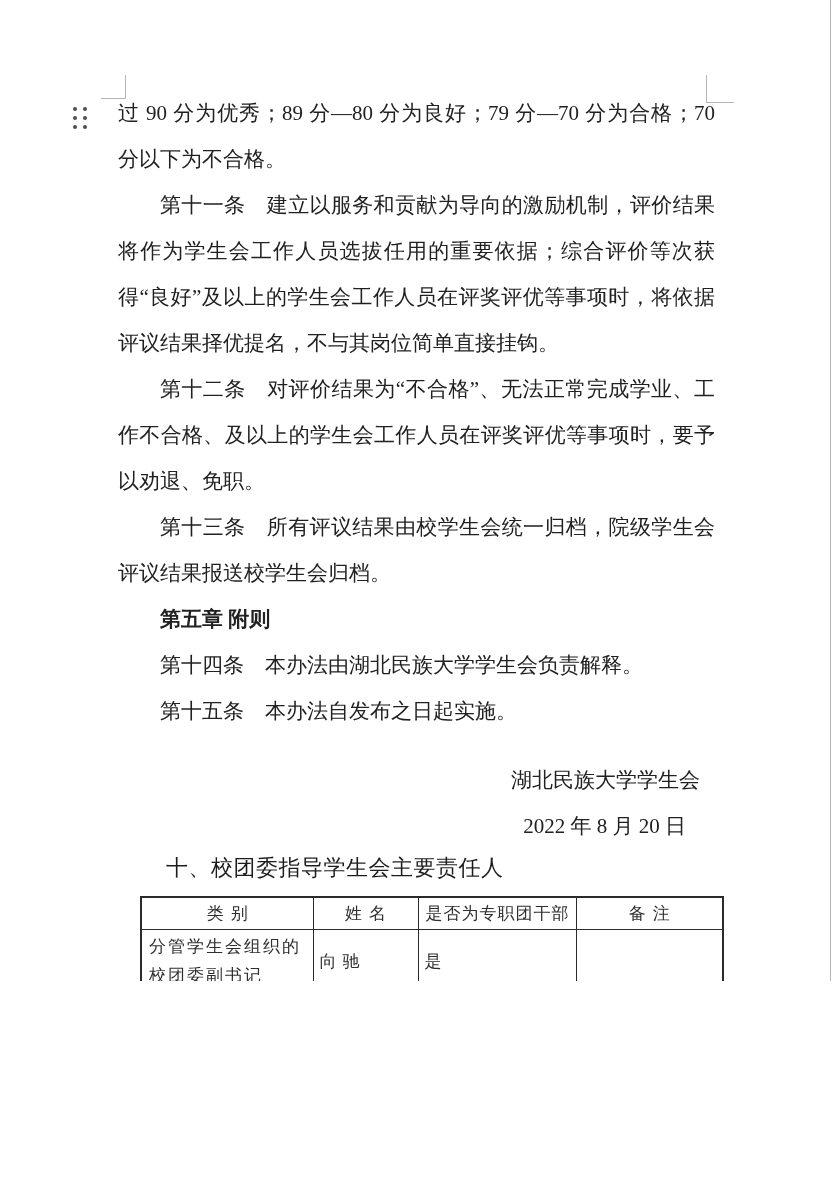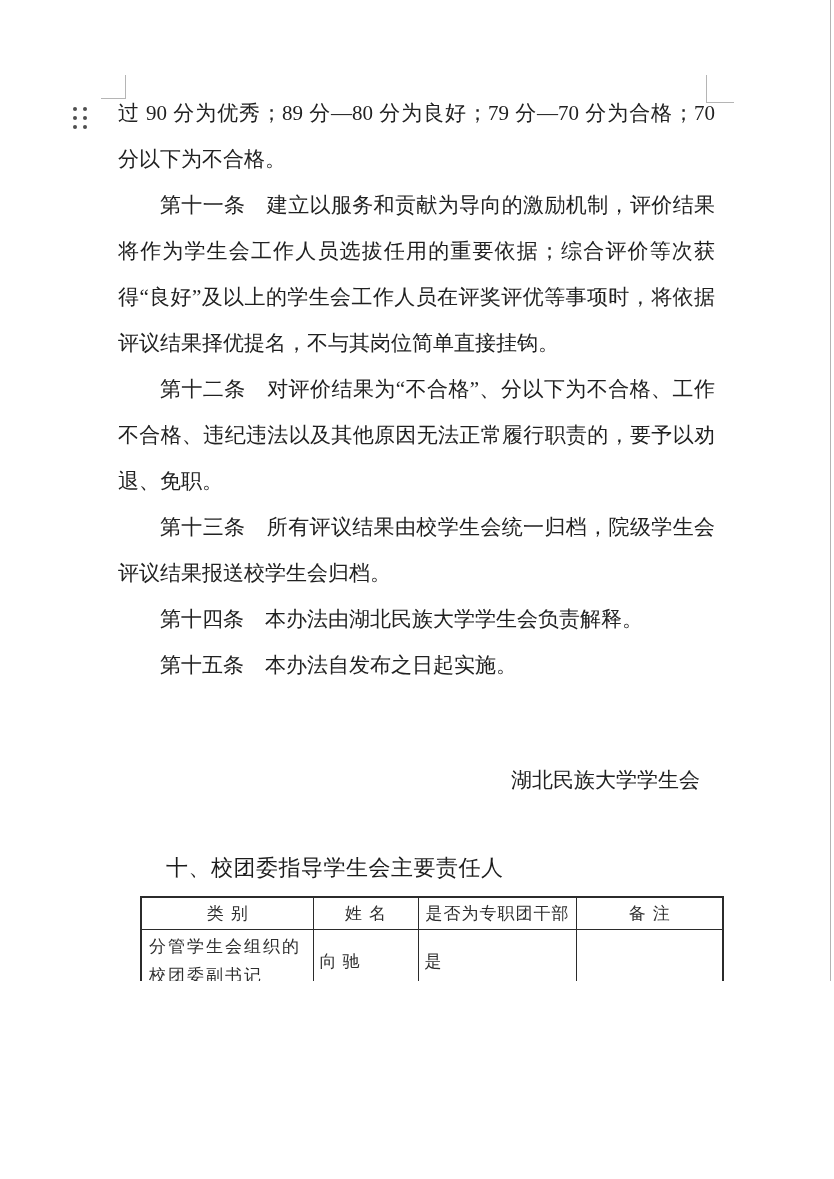--- a/index.html
+++ b/index.html
@@ -148,28 +148,30 @@
       <i></i>
       <i></i>
       <i></i>
       <i></i>
       <i></i>
   </div>
 
   <div class="body-text">
     <p class="para">过 90 分为优秀；89 分—80 分为良好；79 分—70 分为合格；70 分以下为不合格。</p>
     <p class="para indent">第十一条　建立以服务和贡献为导向的激励机制，评价结果将作为学生会工作人员选拔任用的重要依据；综合评价等次获得“良好”及以上的学生会工作人员在评奖评优等事项时，将依据评议结果择优提名，不与其岗位简单直接挂钩。</p>
-    <p class="para indent">第十二条　对评价结果为“不合格”、分以下为不合格、工作不合格、违纪违法以及其他原因无法正常履行职责的，要予以劝退、免职。</p>
+    <p class="para indent">第十二条　对评价结果为“不合格”、无法正常完成学业、工作不合格、及以上的学生会工作人员在评奖评优等事项时，要予以劝退、免职。</p>
     <p class="para indent">第十三条　所有评议结果由校学生会统一归档，院级学生会评议结果报送校学生会归档。</p>
+    <p class="para indent chapter-heading">第五章 附则</p>
     <p class="para indent">第十四条　本办法由湖北民族大学学生会负责解释。</p>
     <p class="para indent">第十五条　本办法自发布之日起实施。</p>
   </div>
 
   <div class="signature-block">
     <div>湖北民族大学学生会</div>
+    <div class="signature-date">2022 年 8 月 20 日</div>
   </div>
 
   <div class="section-heading">十、校团委指导学生会主要责任人</div>
 
   <table class="resp-table">
     <colgroup>
       <col style="width:172px">
       <col style="width:105px">
       <col style="width:158px">
       <col style="width:147px">

